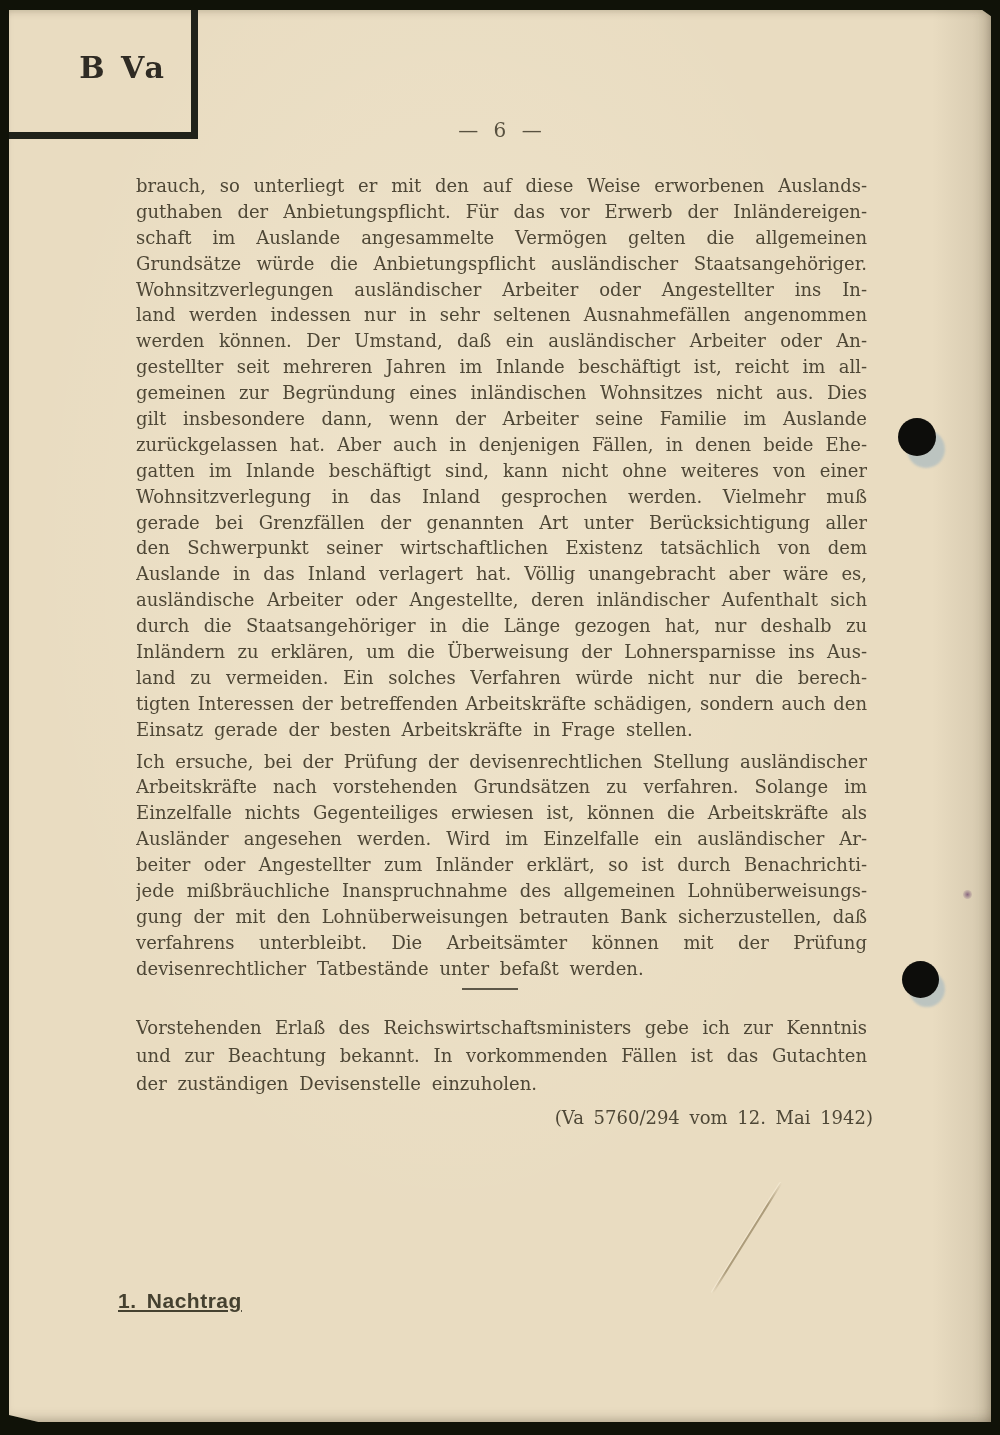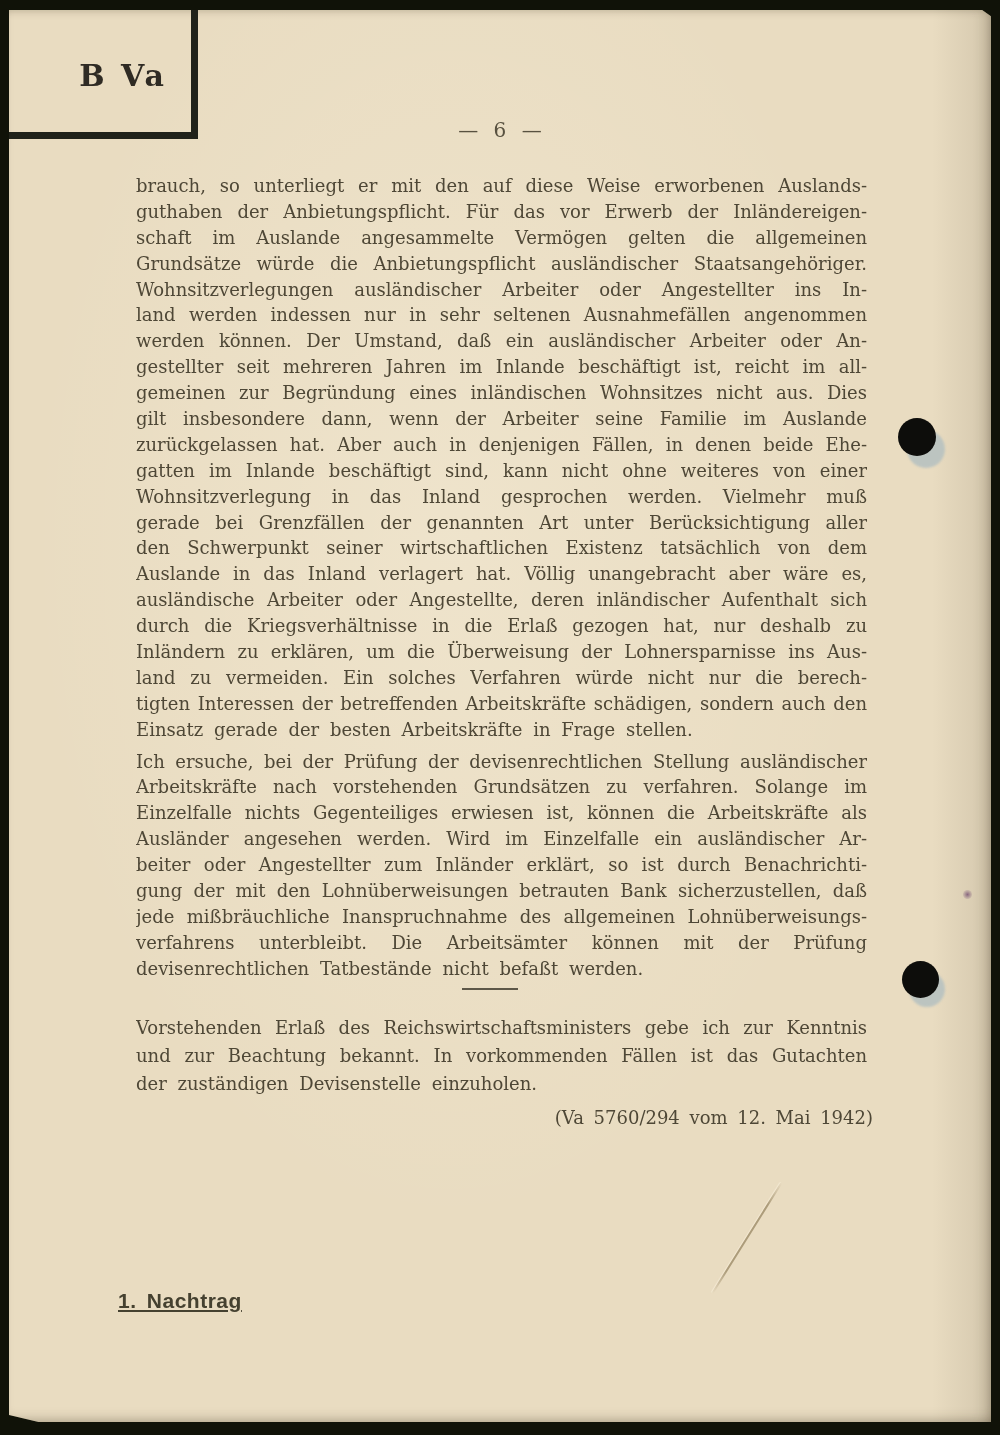--- a/index.html
+++ b/index.html
@@ -27,21 +27,21 @@
   }
   .bva-box {
     position: absolute;
     left: 0; top: 0;
     width: 182px; height: 122px;
     border-right: 7px solid var(--box-border, #20221a);
     border-bottom: 7px solid var(--box-border, #20221a);
   }
   .bva-label {
     position: absolute;
-    right: 24px; top: 48px;
+    right: 24px; top: 40px;
     font-weight: bold;
     font-size: 30px;
     letter-spacing: 3px;
     color: #2f2b24;
     text-align: right;
   }
   .page-number {
     position: absolute;
     top: 108px; left: 0;
     width: 100%;
@@ -156,36 +156,36 @@
           <div class="tline">gestellter seit mehreren Jahren im Inlande beschäftigt ist, reicht im all-</div>
           <div class="tline">gemeinen zur Begründung eines inländischen Wohnsitzes nicht aus. Dies</div>
           <div class="tline">gilt insbesondere dann, wenn der Arbeiter seine Familie im Auslande</div>
           <div class="tline">zurückgelassen hat. Aber auch in denjenigen Fällen, in denen beide Ehe-</div>
           <div class="tline">gatten im Inlande beschäftigt sind, kann nicht ohne weiteres von einer</div>
           <div class="tline">Wohnsitzverlegung in das Inland gesprochen werden. Vielmehr muß</div>
           <div class="tline">gerade bei Grenzfällen der genannten Art unter Berücksichtigung aller</div>
           <div class="tline">den Schwerpunkt seiner wirtschaftlichen Existenz tatsächlich von dem</div>
           <div class="tline">Auslande in das Inland verlagert hat. Völlig unangebracht aber wäre es,</div>
           <div class="tline">ausländische Arbeiter oder Angestellte, deren inländischer Aufenthalt sich</div>
-          <div class="tline">durch die Kriegsverhältnisse in die Erlaß gezogen hat, nur deshalb zu</div>
+          <div class="tline">durch die Staatsangehöriger in die Länge gezogen hat, nur deshalb zu</div>
           <div class="tline">Inländern zu erklären, um die Überweisung der Lohnersparnisse ins Aus-</div>
           <div class="tline">land zu vermeiden. Ein solches Verfahren würde nicht nur die berech-</div>
           <div class="tline">tigten Interessen der betreffenden Arbeitskräfte schädigen, sondern auch den</div>
           <div class="tline">Einsatz gerade der besten Arbeitskräfte in Frage stellen.</div>
         </div>
       <div class="para">
           <div class="tline">Ich ersuche, bei der Prüfung der devisenrechtlichen Stellung ausländischer</div>
           <div class="tline">Arbeitskräfte nach vorstehenden Grundsätzen zu verfahren. Solange im</div>
           <div class="tline">Einzelfalle nichts Gegenteiliges erwiesen ist, können die Arbeitskräfte als</div>
           <div class="tline">Ausländer angesehen werden. Wird im Einzelfalle ein ausländischer Ar-</div>
           <div class="tline">beiter oder Angestellter zum Inländer erklärt, so ist durch Benachrichti-</div>
+          <div class="tline">jede mißbräuchliche Inanspruchnahme des allgemeinen Lohnüberweisungs-</div>
           <div class="tline">gung der mit den Lohnüberweisungen betrauten Bank sicherzustellen, daß</div>
-          <div class="tline">jede mißbräuchliche Inanspruchnahme des allgemeinen Lohnüberweisungs-</div>
           <div class="tline">verfahrens unterbleibt. Die Arbeitsämter können mit der Prüfung</div>
-          <div class="tline">devisenrechtlichen Tatbestände nicht befaßt werden.</div>
+          <div class="tline">devisenrechtlicher Tatbestände unter befaßt werden.</div>
         </div>
       <div class="rule"></div>
       <div class="para closing">
           <div class="tline">Vorstehenden Erlaß des Reichswirtschaftsministers gebe ich zur Kenntnis</div>
           <div class="tline">und zur Beachtung bekannt. In vorkommenden Fällen ist das Gutachten</div>
           <div class="tline">der zuständigen Devisenstelle einzuholen.</div>
         </div>
       <div class="citation">(Va 5760/294 vom 12. Mai 1942)</div>
     </div>
 

